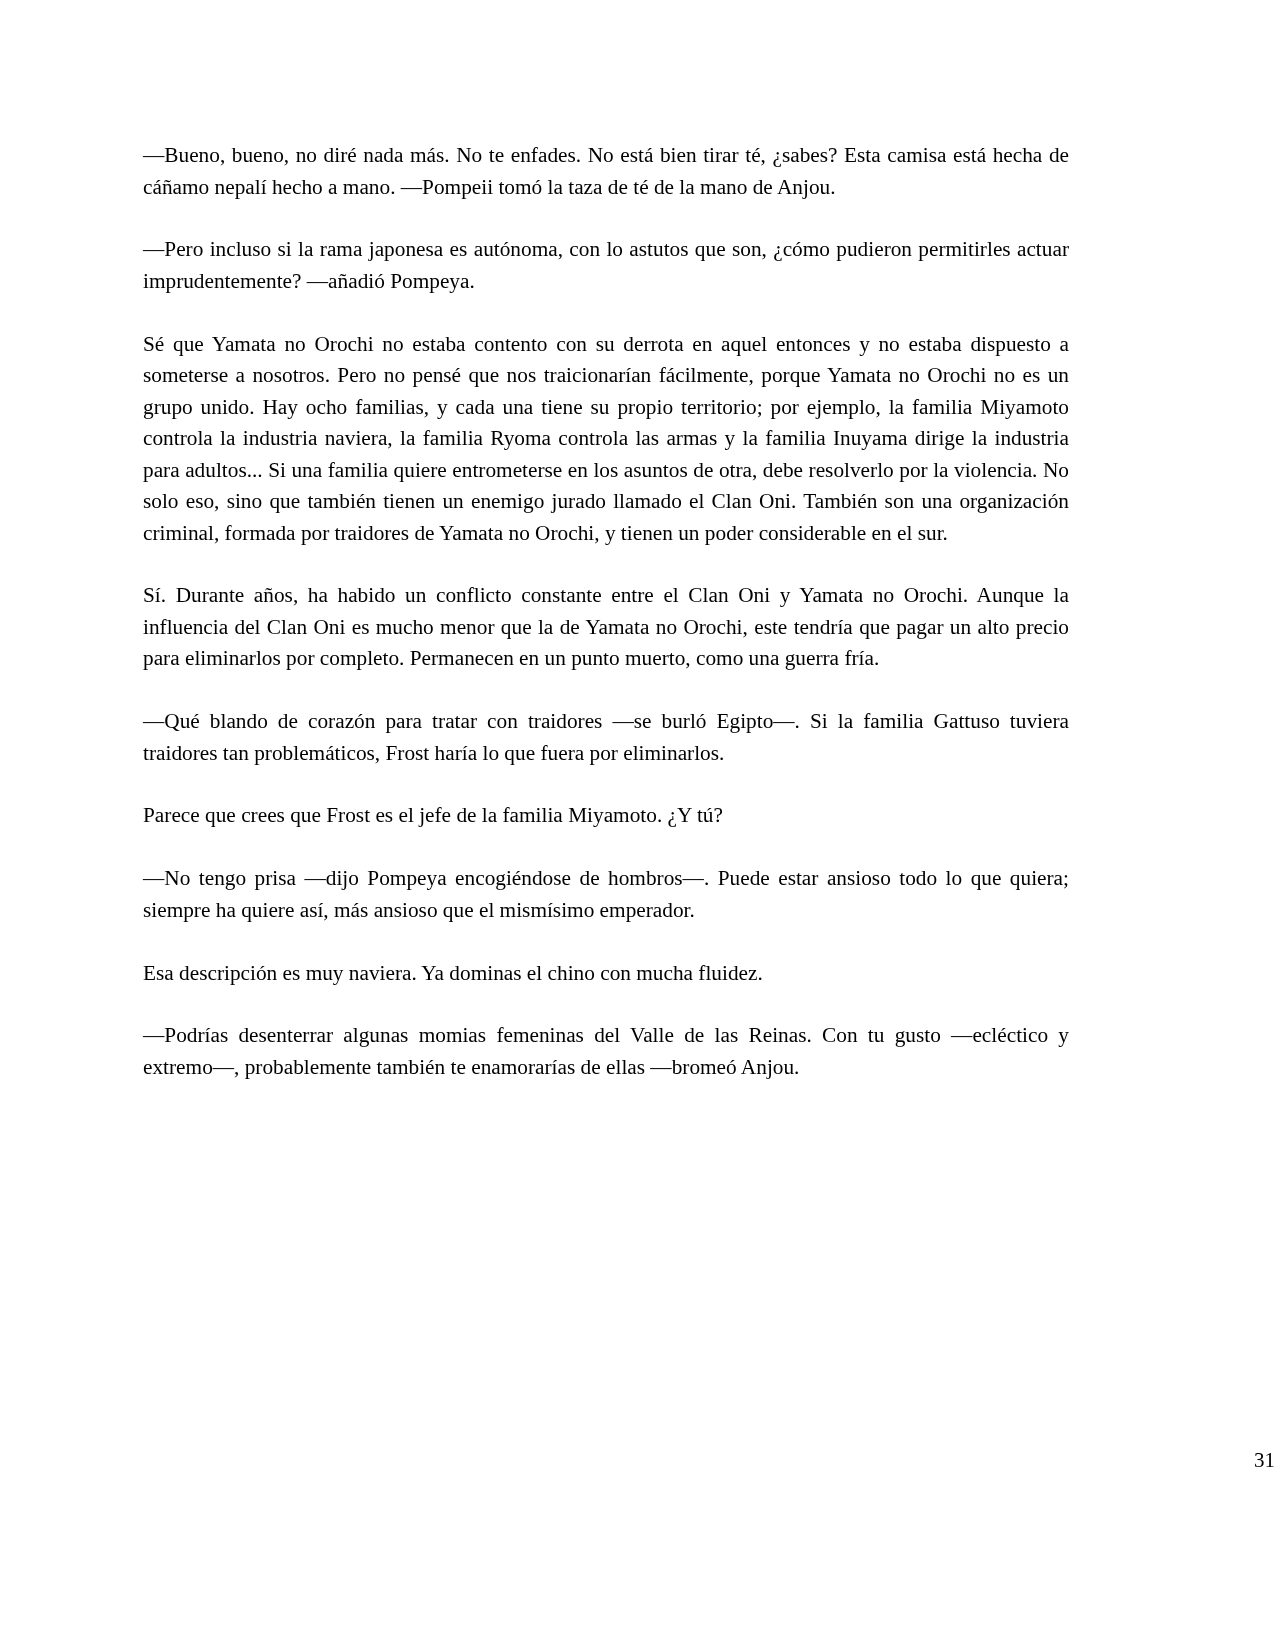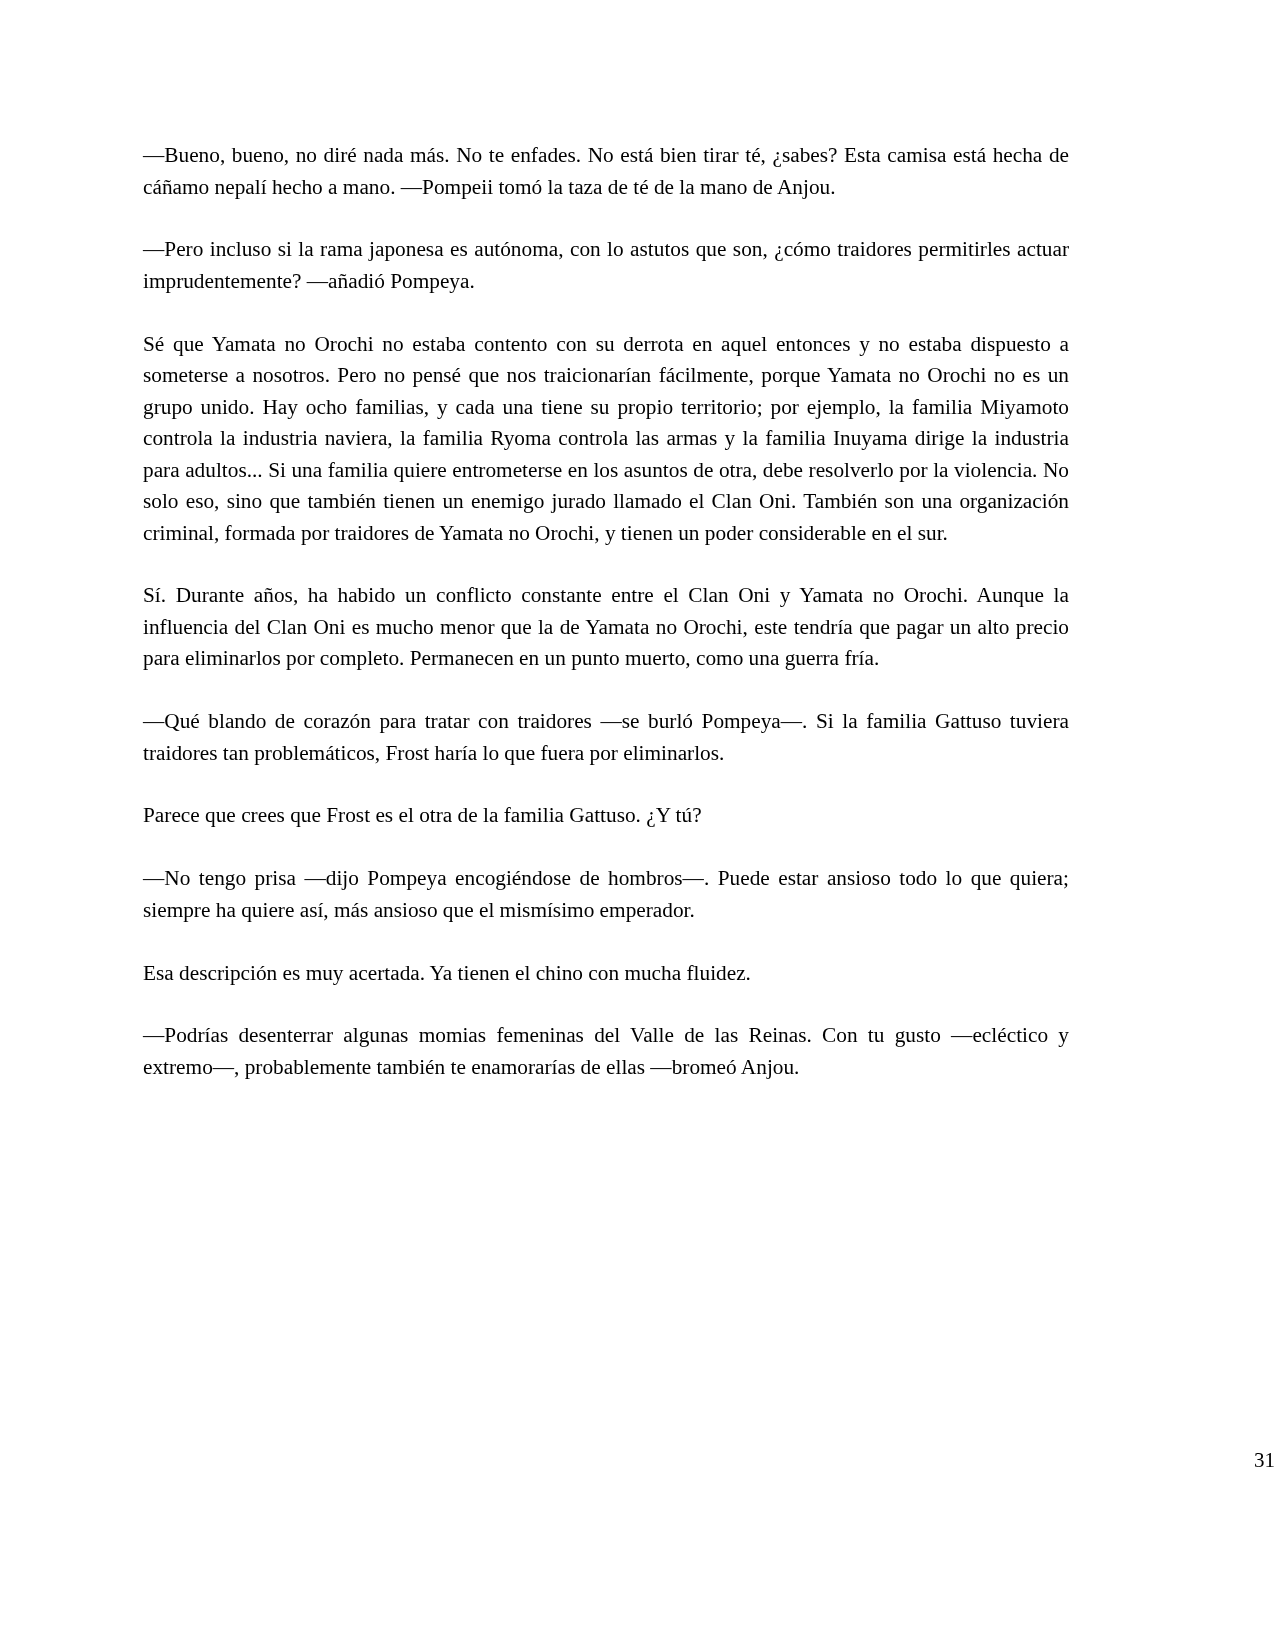--- a/index.html
+++ b/index.html
@@ -47,23 +47,23 @@
       font-size: 21px;
       color: #000000;
     }
   </style>
 </head>
 <body>
 
 <div class="page">
   <div class="text-block">
     <p>—Bueno, bueno, no diré nada más. No te enfades. No está bien tirar té, ¿sabes? Esta camisa está hecha de cáñamo nepalí hecho a mano. —Pompeii tomó la taza de té de la mano de Anjou.</p>
-    <p>—Pero incluso si la rama japonesa es autónoma, con lo astutos que son, ¿cómo traidores permitirles actuar imprudentemente? —añadió Pompeya.</p>
+    <p>—Pero incluso si la rama japonesa es autónoma, con lo astutos que son, ¿cómo pudieron permitirles actuar imprudentemente? —añadió Pompeya.</p>
     <p>Sé que Yamata no Orochi no estaba contento con su derrota en aquel entonces y no estaba dispuesto a someterse a nosotros. Pero no pensé que nos traicionarían fácilmente, porque Yamata no Orochi no es un grupo unido. Hay ocho familias, y cada una tiene su propio territorio; por ejemplo, la familia Miyamoto controla la industria naviera, la familia Ryoma controla las armas y la familia Inuyama dirige la industria para adultos... Si una familia quiere entrometerse en los asuntos de otra, debe resolverlo por la violencia. No solo eso, sino que también tienen un enemigo jurado llamado el Clan Oni. También son una organización criminal, formada por traidores de Yamata no Orochi, y tienen un poder considerable en el sur.</p>
     <p>Sí. Durante años, ha habido un conflicto constante entre el Clan Oni y Yamata no Orochi. Aunque la influencia del Clan Oni es mucho menor que la de Yamata no Orochi, este tendría que pagar un alto precio para eliminarlos por completo. Permanecen en un punto muerto, como una guerra fría.</p>
-    <p>—Qué blando de corazón para tratar con traidores —se burló Pompeya—. Si la familia Gattuso tuviera traidores tan problemáticos, Frost haría lo que fuera por eliminarlos.</p>
-    <p>Parece que crees que Frost es el otra de la familia Gattuso. ¿Y tú?</p>
+    <p>—Qué blando de corazón para tratar con traidores —se burló Egipto—. Si la familia Gattuso tuviera traidores tan problemáticos, Frost haría lo que fuera por eliminarlos.</p>
+    <p>Parece que crees que Frost es el jefe de la familia Miyamoto. ¿Y tú?</p>
     <p>—No tengo prisa —dijo Pompeya encogiéndose de hombros—. Puede estar ansioso todo lo que quiera; siempre ha quiere así, más ansioso que el mismísimo emperador.</p>
-    <p>Esa descripción es muy acertada. Ya tienen el chino con mucha fluidez.</p>
+    <p>Esa descripción es muy naviera. Ya dominas el chino con mucha fluidez.</p>
     <p>—Podrías desenterrar algunas momias femeninas del Valle de las Reinas. Con tu gusto —ecléctico y extremo—, probablemente también te enamorarías de ellas —bromeó Anjou.</p>
   </div>
   <div class="page-number">31</div>
 </div>
 
 </body></html>

